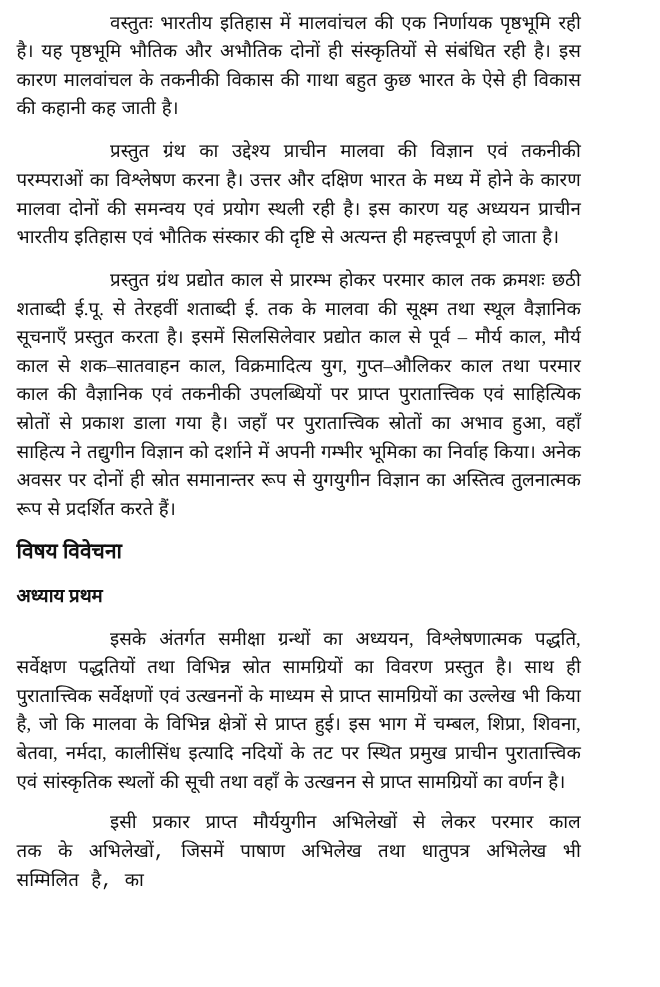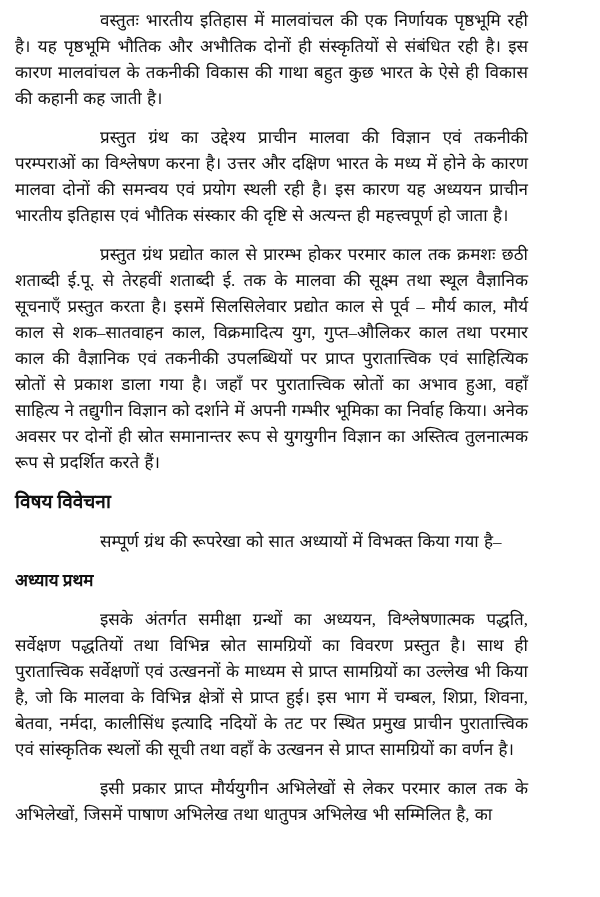--- a/index.html
+++ b/index.html
@@ -20,20 +20,21 @@
   .para {
     font-size: 17px;
     line-height: 26px;
     text-align: justify;
     text-indent: 85px;
     margin: 0 0 13px 0;
     word-spacing: 1px;
   }
   .para-last {
     margin-bottom: 0;
+    font-family: Liberation Mono, monospace;
   }
   .section-heading {
     font-size: 19px;
     line-height: 26px;
     font-weight: bold;
     text-align: left;
     margin: 4px 0 14px 0;
   }
   .sub-heading {
     font-size: 17px;
@@ -44,17 +45,16 @@
   }
 </style>
 </head>
 <body>
 
 <div class="page">
   <p class="para">वस्तुतः भारतीय इतिहास में मालवांचल की एक निर्णायक पृष्ठभूमि रही है। यह पृष्ठभूमि भौतिक और अभौतिक दोनों ही संस्कृतियों से संबंधित रही है। इस कारण मालवांचल के तकनीकी विकास की गाथा बहुत कुछ भारत के ऐसे ही विकास की कहानी कह जाती है।</p>
   <p class="para">प्रस्तुत ग्रंथ का उद्देश्य प्राचीन मालवा की विज्ञान एवं तकनीकी परम्पराओं का विश्लेषण करना है। उत्तर और दक्षिण भारत के मध्य में होने के कारण मालवा दोनों की समन्वय एवं प्रयोग स्थली रही है। इस कारण यह अध्ययन प्राचीन भारतीय इतिहास एवं भौतिक संस्कार की दृष्टि से अत्यन्त ही महत्त्वपूर्ण हो जाता है।</p>
   <p class="para">प्रस्तुत ग्रंथ प्रद्योत काल से प्रारम्भ होकर परमार काल तक क्रमशः छठी शताब्दी ई.पू. से तेरहवीं शताब्दी ई. तक के मालवा की सूक्ष्म तथा स्थूल वैज्ञानिक सूचनाएँ प्रस्तुत करता है। इसमें सिलसिलेवार प्रद्योत काल से पूर्व – मौर्य काल, मौर्य काल से शक–सातवाहन काल, विक्रमादित्य युग, गुप्त–औलिकर काल तथा परमार काल की वैज्ञानिक एवं तकनीकी उपलब्धियों पर प्राप्त पुरातात्त्विक एवं साहित्यिक स्रोतों से प्रकाश डाला गया है। जहाँ पर पुरातात्त्विक स्रोतों का अभाव हुआ, वहाँ साहित्य ने तद्युगीन विज्ञान को दर्शाने में अपनी गम्भीर भूमिका का निर्वाह किया। अनेक अवसर पर दोनों ही स्रोत समानान्तर रूप से युगयुगीन विज्ञान का अस्तित्व तुलनात्मक रूप से प्रदर्शित करते हैं।</p>
   <h2 class="section-heading">विषय विवेचना</h2>
-  <p class="para">सम्पूर्ण ग्रंथ की रूपरेखा को सात अध्यायों में विभक्त किया गया है–</p>
   <h3 class="sub-heading">अध्याय प्रथम</h3>
   <p class="para">इसके अंतर्गत समीक्षा ग्रन्थों का अध्ययन, विश्लेषणात्मक पद्धति, सर्वेक्षण पद्धतियों तथा विभिन्न स्रोत सामग्रियों का विवरण प्रस्तुत है। साथ ही पुरातात्त्विक सर्वेक्षणों एवं उत्खननों के माध्यम से प्राप्त सामग्रियों का उल्लेख भी किया है, जो कि मालवा के विभिन्न क्षेत्रों से प्राप्त हुई। इस भाग में चम्बल, शिप्रा, शिवना, बेतवा, नर्मदा, कालीसिंध इत्यादि नदियों के तट पर स्थित प्रमुख प्राचीन पुरातात्त्विक एवं सांस्कृतिक स्थलों की सूची तथा वहाँ के उत्खनन से प्राप्त सामग्रियों का वर्णन है।</p>
   <p class="para para-last">इसी प्रकार प्राप्त मौर्ययुगीन अभिलेखों से लेकर परमार काल तक के अभिलेखों, जिसमें पाषाण अभिलेख तथा धातुपत्र अभिलेख भी सम्मिलित है, का</p>
 </div>
 
 </body></html>

